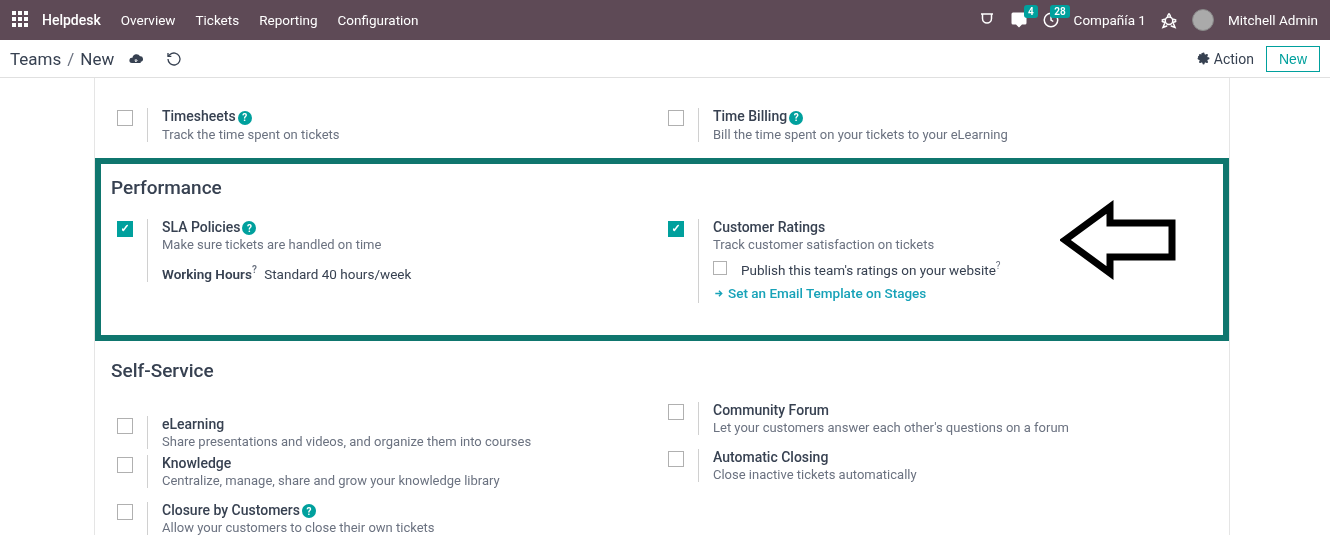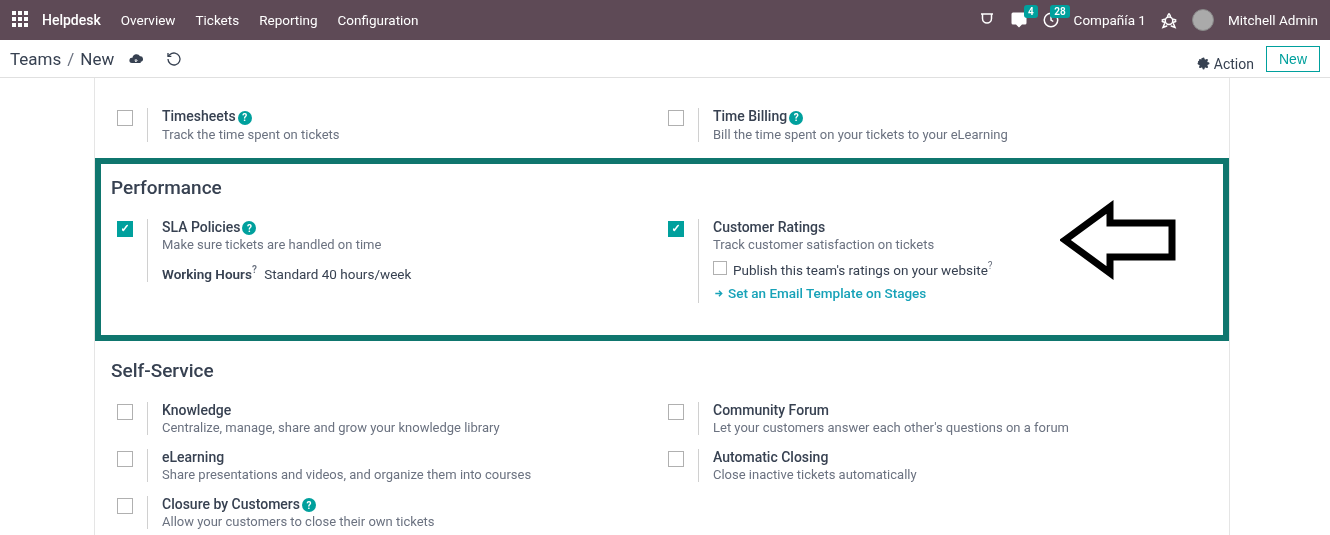--- a/index.html
+++ b/index.html
@@ -17,21 +17,21 @@
   .avatar { width: 22px; height: 22px; border-radius: 50%; background: #aaa; border: 1px solid #888; }
   .user-name { font-size: 13.5px; }
   
   .subbar { background: #fff; height: 38px; display: flex; align-items: center; padding: 10px 10px; border-bottom: 1px solid #e0e0e0; }
   .breadcrumb { font-size: 17px; color: #374151; display: flex; align-items: center; gap: 6px; }
   .bc-link { color: #374151; cursor: pointer; }
   .bc-sep { color: #6b7280; }
   .bc-current { color: #374151; }
   .cloud-icon { margin-left: 8px; color: #374151; }
   .undo-icon { margin-left: 16px; color: #374151; cursor: pointer; }
-  .sub-right { margin-left: auto; display: flex; align-items: flex-end; gap: 12px; }
+  .sub-right { margin-left: auto; display: flex; align-items: center; gap: 12px; }
   .action-btn { color: #374151; font-size: 14px; cursor: pointer; display: flex; align-items: center; gap: 4px; }
   .new-btn { border: 1px solid #00a09d; color: #00a09d; background: #fff; padding: 4px 12px; font-size: 14px; cursor: pointer; }
   
   .content-wrap { position: absolute; top: 78px; left: 0; right: 0; bottom: 0; overflow: hidden; background: #fff; }
   .form-panel { position: absolute; left: 94px; top: 0; width: 1136px; background: #fff; border-left: 1px solid #e5e5e5; border-right: 1px solid #e5e5e5; padding: 0; height: 100%; }
   
   .row2 { display: flex; padding: 0 16px; }
   .col { flex: 1; padding: 10px 6px; }
   .field-row { display: flex; align-items: flex-start; margin-bottom: 6px; }
   .chk { width: 16px; height: 16px; border: 1px solid #b0b0b0; margin-top: 2px; flex-shrink: 0; cursor: pointer; background: #fff; display: flex; align-items: center; justify-content: center; }
@@ -42,21 +42,21 @@
   .field-title { font-size: 14px; color: #374151; font-weight: 500; }
   .field-desc { font-size: 13px; color: #6b7280; margin-top: 2px; }
   .help-icon { display: inline-flex; width: 14px; height: 14px; background: #00a09d; color: #fff; border-radius: 50%; font-size: 10px; align-items: center; justify-content: center; font-weight: bold; margin-left: 2px; cursor: help; }
   .sup { color: #6b7280; font-size: 10px; vertical-align: super; cursor: help; }
   
   .section-title { font-size: 19px; color: #374151; font-weight: 500; padding: 6px 0 10px 0; }
   
   .perf-box { border: 6px solid #0f766e; margin: 0 0 12px 0; padding: 6px 10px 16px 10px; }
   
   .sub-link { color: #17a2b8; font-size: 13.5px; cursor: pointer; display: inline-flex; align-items: center; gap: 4px; margin-top: 8px; font-weight: 500; }
-  .sub-chk-row { display: flex; align-items: center; gap: 6px; margin-top: 8px; }
+  .sub-chk-row { display: flex; align-items: center; gap: 14px; margin-top: 8px; }
   .sub-chk { width: 14px; height: 14px; border: 1px solid #b0b0b0; background: #fff; cursor: pointer; }
   .sub-label { font-size: 13.5px; color: #374151; }
   .wh-row { font-size: 13.5px; color: #374151; margin-top: 12px; font-weight: 600; }
   .wh-val { font-weight: 400; margin-left: 4px; margin-top: 20px; }
   
   .arrow-annot { position: absolute; left: 1060px; top: 195px; pointer-events: none; }
   
   svg { display: block; }
 </style>
 </head>
@@ -204,34 +204,34 @@
             </div>
           </div>
         </div>
       </div>
     </div>
 
     <div style="padding:0 16px;">
       <div class="section-title">Self-Service</div>
       <div class="row2" style="padding:0;">
         <div class="col">
+          <div class="field-row" style="margin-top:14px;">
+            <div class="chk"></div>
+            <div class="divider-v"></div>
+            <div class="field-body">
+              <div class="field-title">eLearning</div>
+              <div class="field-desc">Share presentations and videos, and organize them into courses</div>
+            </div>
+          </div>
           <div class="field-row">
             <div class="chk"></div>
             <div class="divider-v"></div>
             <div class="field-body">
               <div class="field-title">Knowledge</div>
               <div class="field-desc">Centralize, manage, share and grow your knowledge library</div>
-            </div>
-          </div>
-          <div class="field-row" style="margin-top:14px;">
-            <div class="chk"></div>
-            <div class="divider-v"></div>
-            <div class="field-body">
-              <div class="field-title">eLearning</div>
-              <div class="field-desc">Share presentations and videos, and organize them into courses</div>
             </div>
           </div>
           <div class="field-row" style="margin-top:14px;">
             <div class="chk"></div>
             <div class="divider-v"></div>
             <div class="field-body">
               <div class="field-title"><span>Closure by Customers</span><span class="help-icon">?</span></div>
               <div class="field-desc">Allow your customers to close their own tickets</div>
             </div>
           </div>

